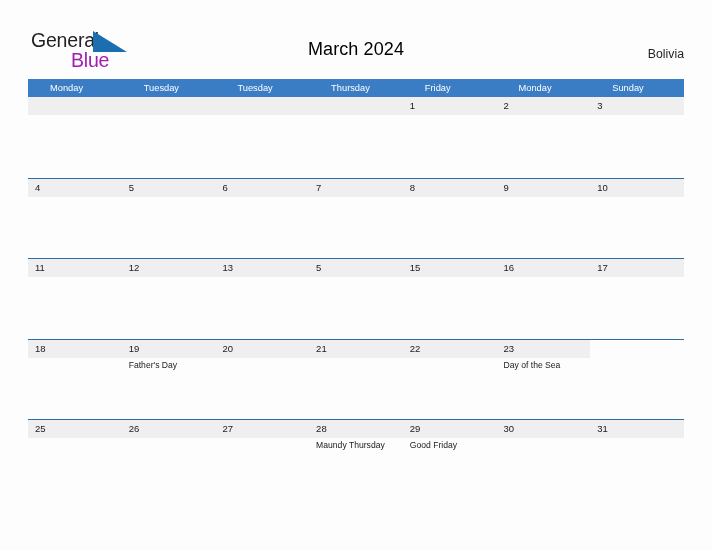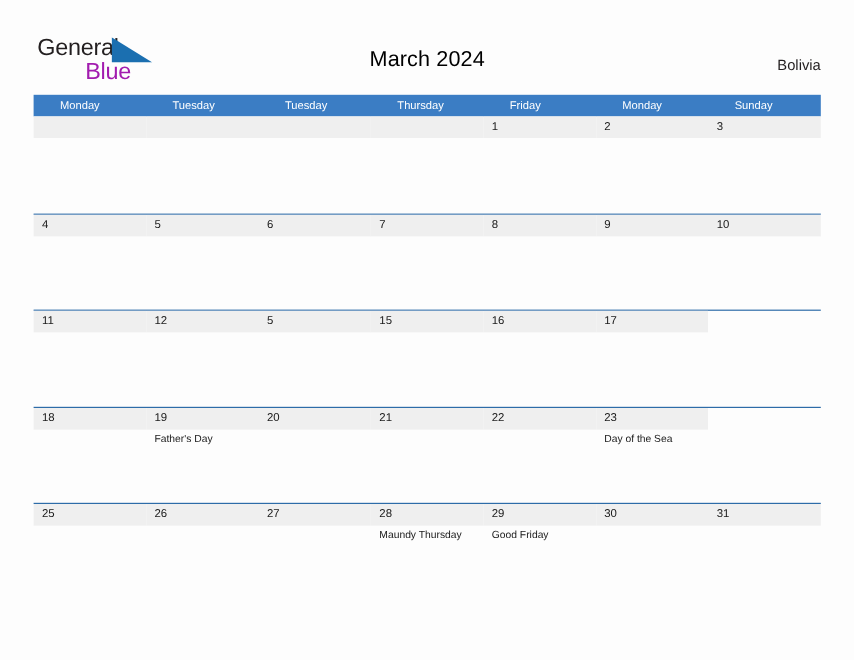--- a/index.html
+++ b/index.html
@@ -273,20 +273,24 @@
             <div class="day-cell">
               <div class="day-band"></div>
               <div class="day-num">11</div>
             </div>
             <div class="day-cell">
               <div class="day-band"></div>
               <div class="day-num">12</div>
             </div>
             <div class="day-cell">
               <div class="day-band"></div>
+              <div class="day-num">13</div>
+            </div>
+            <div class="day-cell">
+              <div class="day-band"></div>
               <div class="day-num">5</div>
             </div>
             <div class="day-cell">
               <div class="day-band"></div>
               <div class="day-num">15</div>
             </div>
             <div class="day-cell">
               <div class="day-band"></div>
               <div class="day-num">16</div>
             </div>

